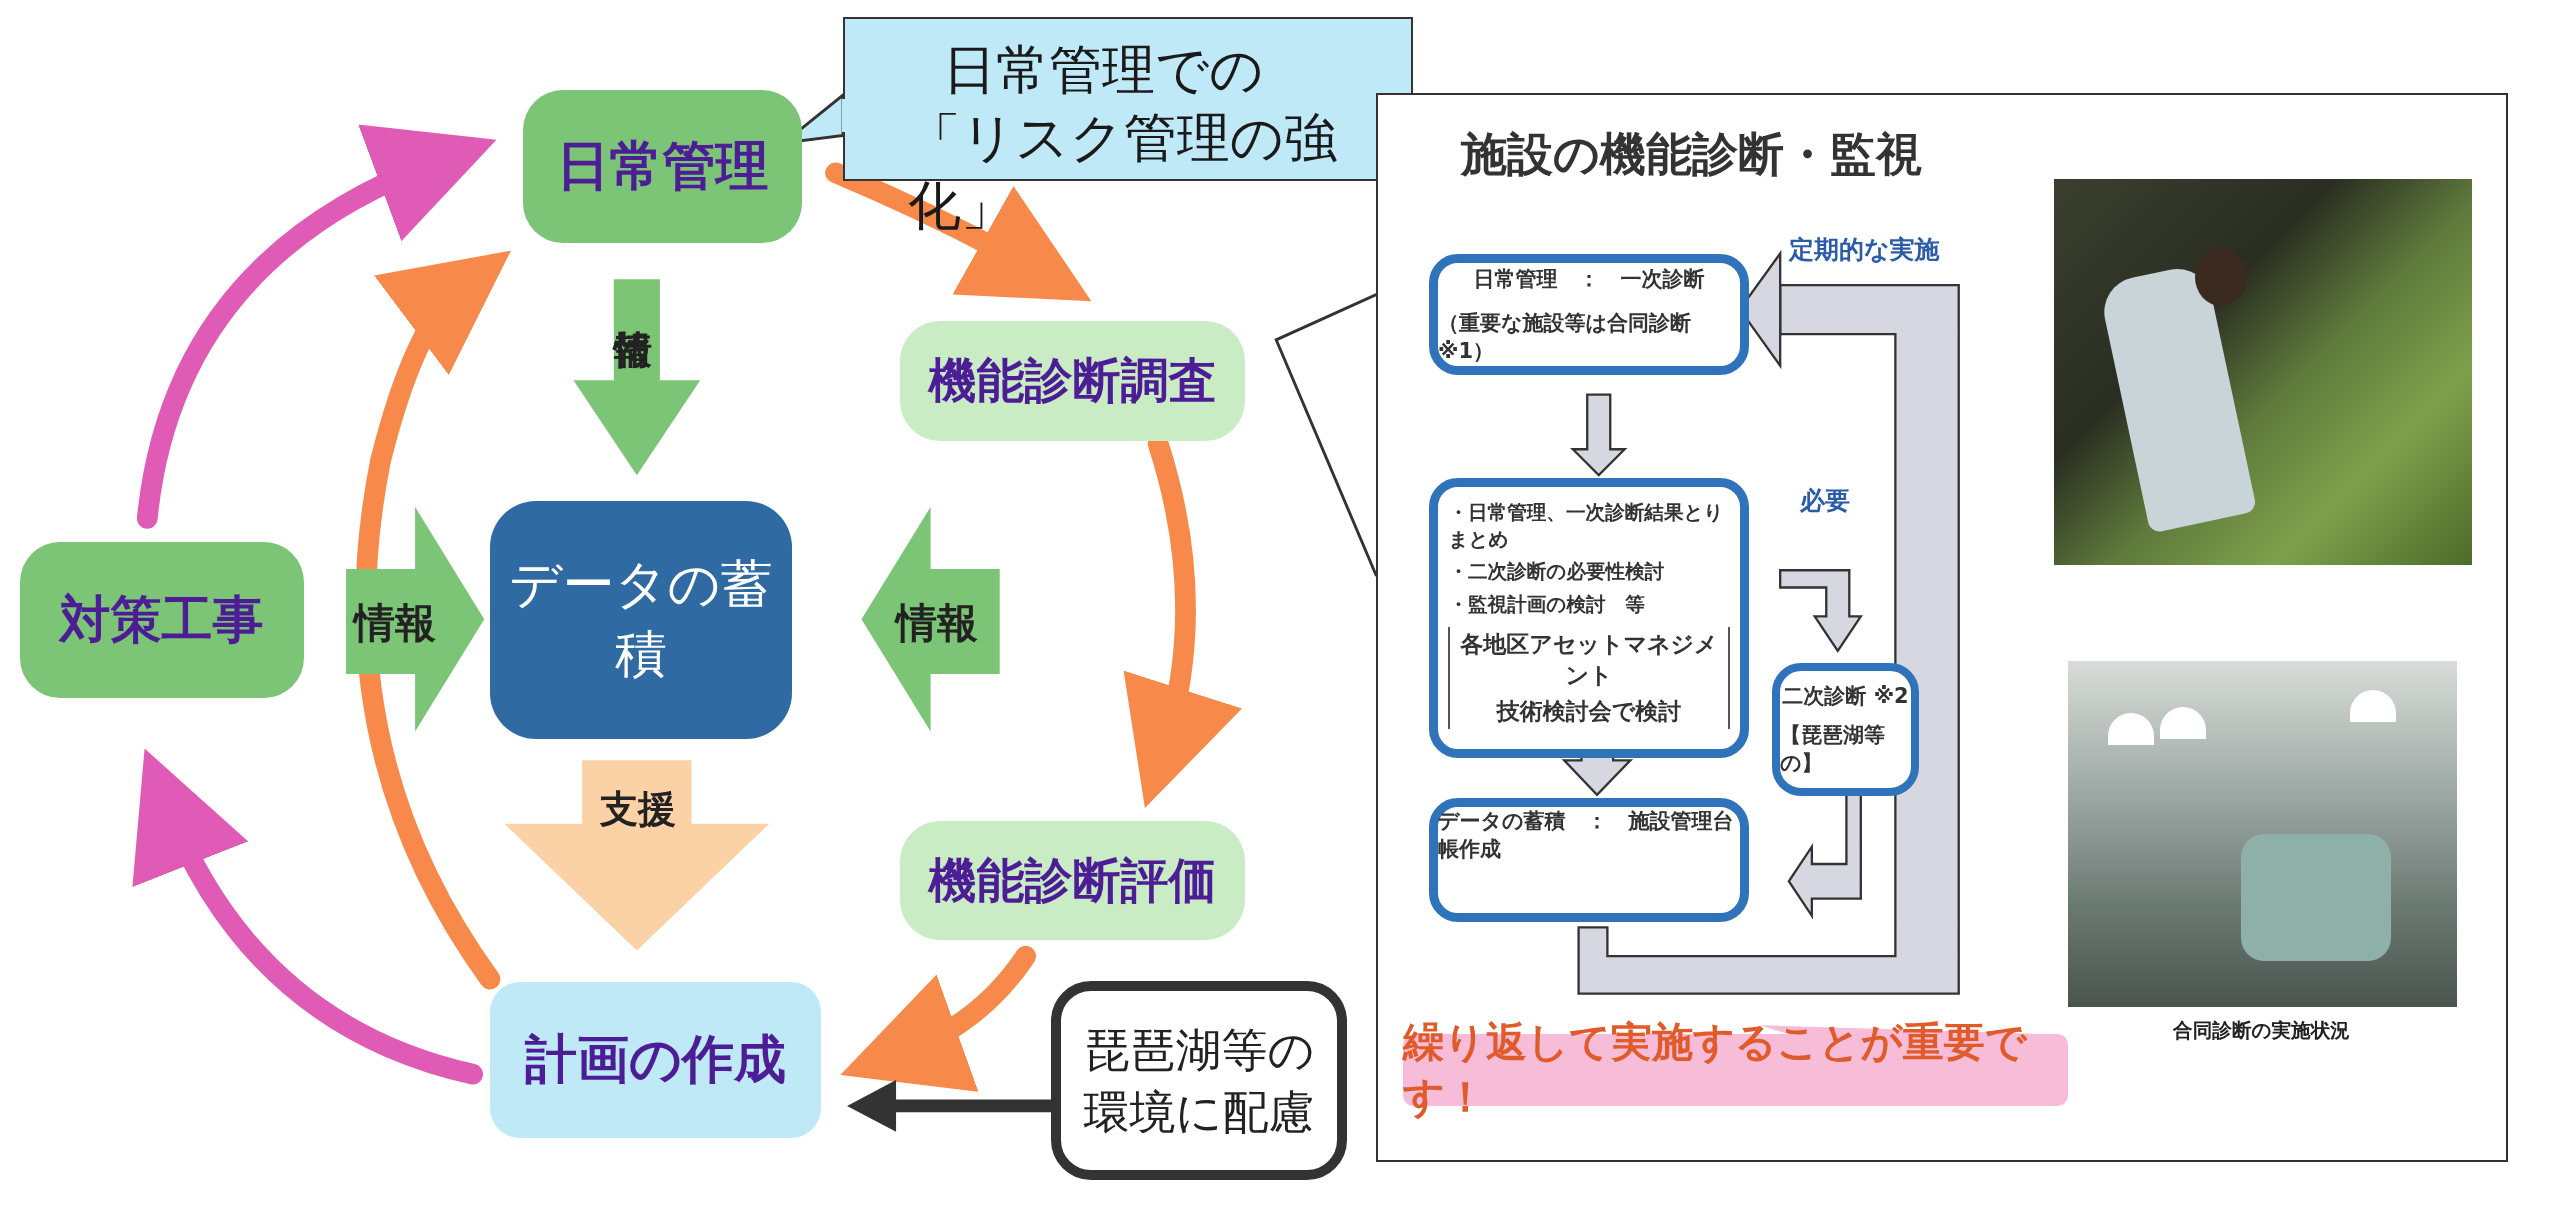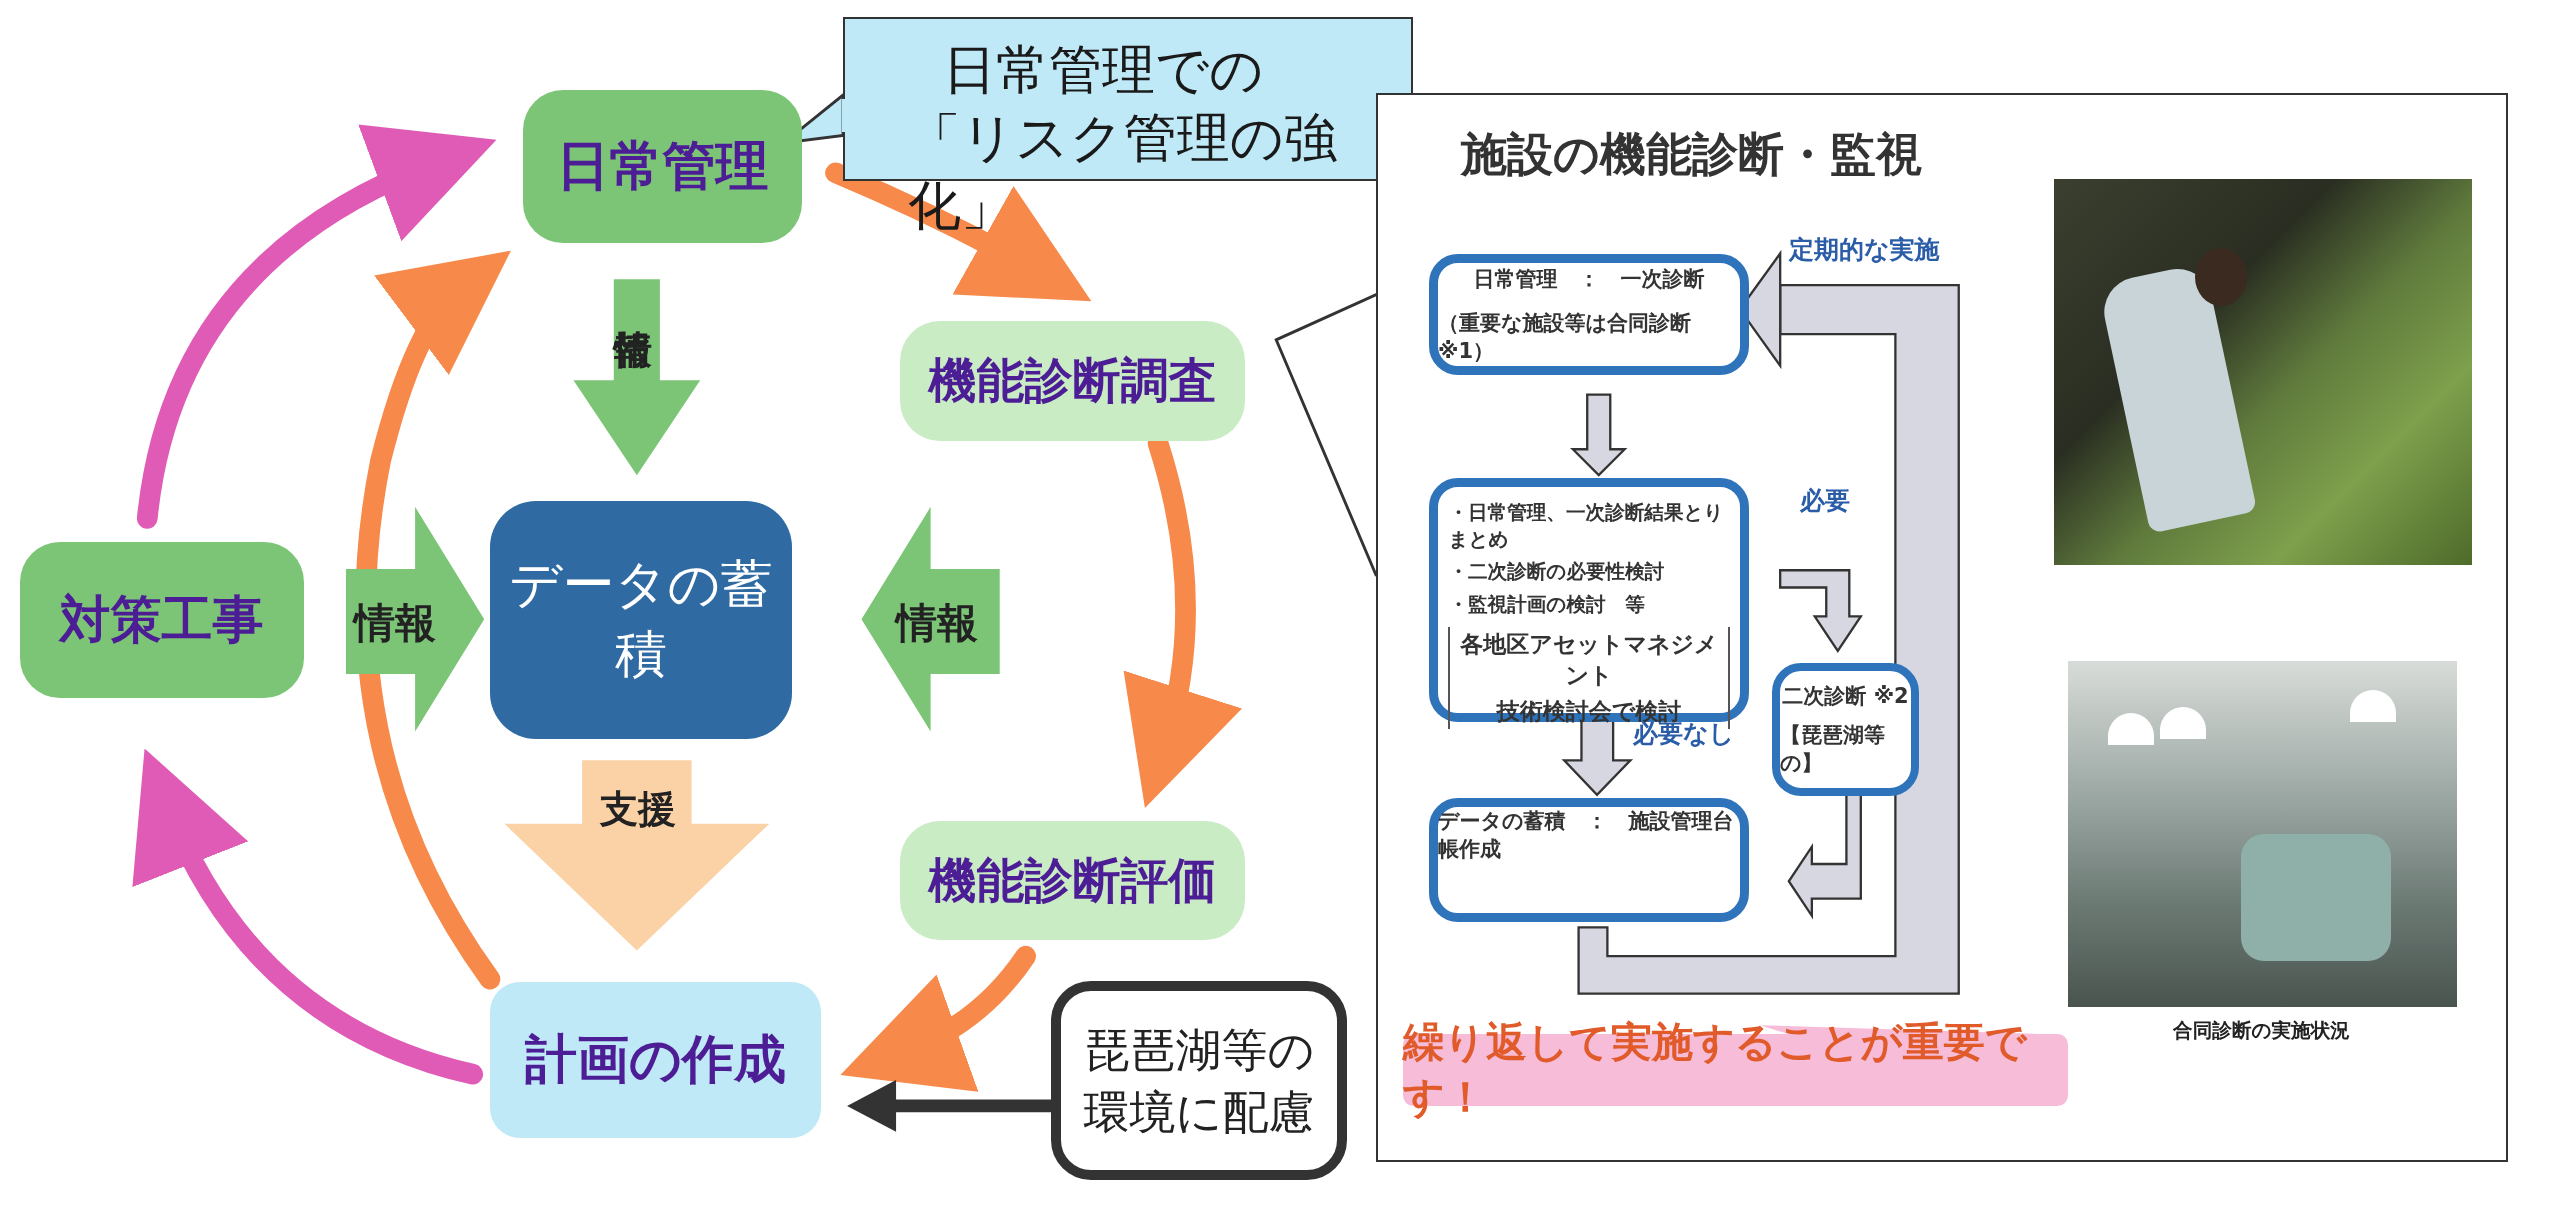--- a/index.html
+++ b/index.html
@@ -132,21 +132,21 @@
 
 <div class="abs bluelbl" style="left:1789px;top:233px;">定期的な実施</div>
 <div class="abs bluelbl" style="left:1800px;top:484px;">必要</div>
 <div class="abs bluelbl" style="left:1633px;top:717px;">必要なし</div>
 
 <div class="fbox" style="left:1429px;top:254px;width:320px;height:121px;box-sizing:border-box;display:flex;flex-direction:column;align-items:center;justify-content:center;gap:16px;">
   <div class="small">日常管理　：　一次診断</div>
   <div class="small">（重要な施設等は合同診断　※1）</div>
 </div>
 
-<div class="fbox" style="left:1429px;top:478px;width:320px;height:244px;box-sizing:border-box;padding:11.5px 10.4px;">
+<div class="fbox" style="left:1429px;top:478px;width:320px;height:280px;box-sizing:border-box;padding:11.5px 10.4px;">
   <div class="small" style="margin-bottom:5.8px;font-size:19.6px;">・日常管理、一次診断結果とりまとめ</div>
   <div class="small" style="margin-bottom:5.8px;font-size:19.6px;">・二次診断の必要性検討</div>
   <div class="small" style="margin-bottom:9px;font-size:19.6px;">・監視計画の検討　等</div>
   <div style="border-left:2.3px solid #555;border-right:2.3px solid #555;padding:2.3px 4.6px;text-align:center;">
     <div class="small" style="font-size:23px;">各地区アセットマネジメント</div>
     <div class="small" style="font-size:23px;margin-top:4.6px;">技術検討会で検討</div>
   </div>
 </div>
 
 <div class="fbox" style="left:1772px;top:663px;width:147px;height:133px;box-sizing:border-box;display:flex;flex-direction:column;align-items:center;justify-content:center;gap:10.4px;border-width:8px;">

